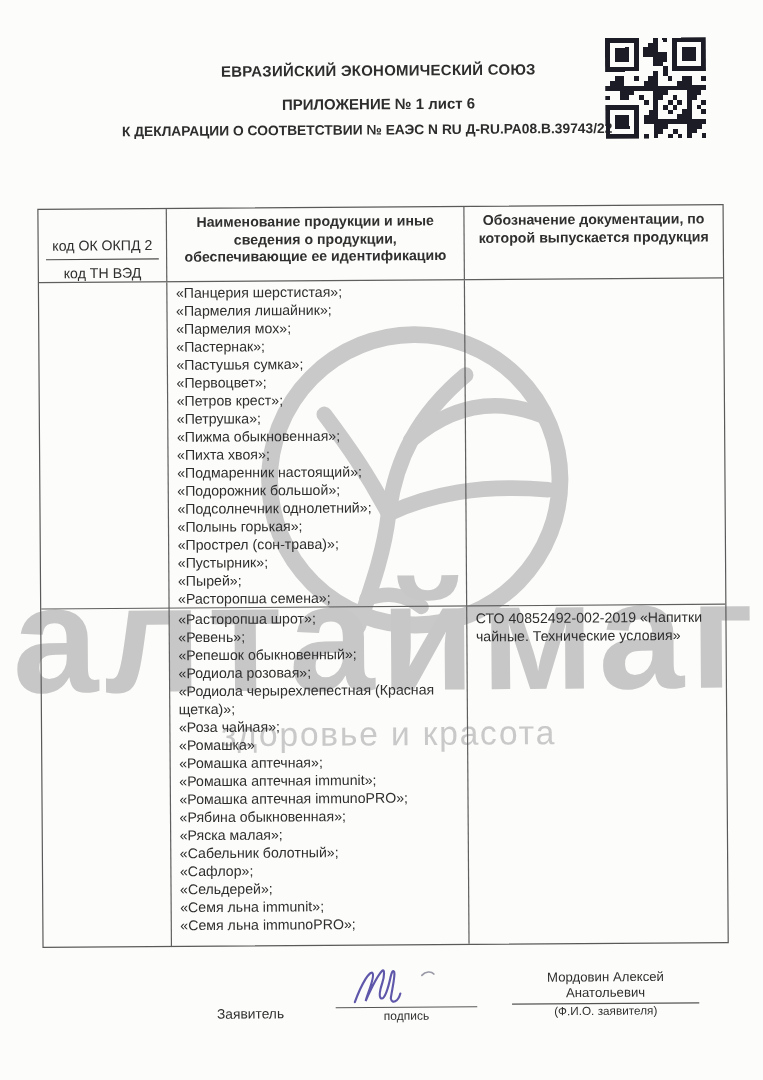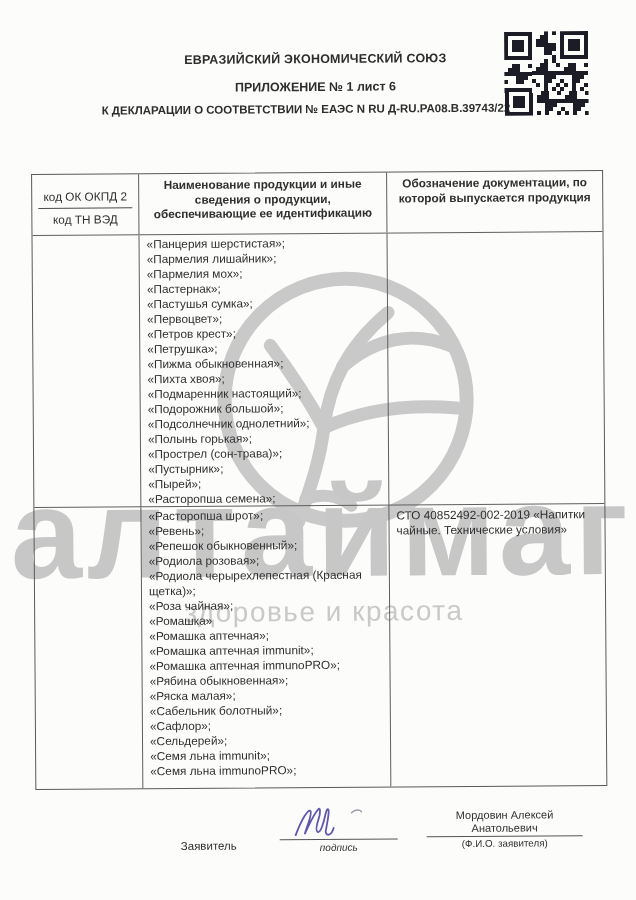--- a/index.html
+++ b/index.html
@@ -36,32 +36,32 @@
     border:1.5px solid #5a5a5a;font-size:11.8px;
   }
   .t-row{display:grid;grid-template-columns:107px 248px 1fr;}
   .t-row + .t-row{border-top:1px solid #5f5f5f;}
   .t-cell{border-right:1px solid #5f5f5f;min-width:0;}
   .t-cell:last-child{border-right:none;}
   .head-row{height:60px;}
   .body-row-1{height:271px;}
   .body-row-2{height:281px;}
   .head-cell{font-weight:bold;text-align:center;line-height:14.5px;padding:4px 4px 0 4px;font-size:11.8px;}
-  .code-head{display:flex;flex-direction:column;align-items:center;justify-content:center;padding-top:7px;}
+  .code-head{display:flex;flex-direction:column;align-items:center;justify-content:flex-end;padding-top:7px;}
   .code-sep{width:94px;border-bottom:1.3px solid #4a4a4a;margin:4px 0 4px 0;}
   .cell-products{padding:2px 6px 0 7px;line-height:15px;}
   .product-line{white-space:normal;}
   .cell-doc{padding:3px 8px 0 7px;line-height:15.4px;}
 
   
   .applicant-label{position:absolute;left:178px;top:839px;font-size:11.5px;}
   .sig-block{position:absolute;left:277px;top:806px;width:118px;}
   .sig-draw{position:absolute;left:12px;top:-2px;width:90px;height:36px;overflow:visible;}
   .sig-rule{position:absolute;top:33px;left:0;right:0;border-top:1.3px solid #555;}
-  .sig-caption{position:absolute;top:36px;left:0;width:100%;text-align:center;font-size:10px;font-style:italic;}
+  .sig-caption{position:absolute;top:36px;left:0;width:100%;text-align:center;font-size:10px;}
   .name-block{position:absolute;left:424px;top:810px;width:156px;text-align:center;}
   .name-text{font-size:11px;line-height:12.5px;}
   .name-rule{border-top:1.3px solid #555;margin-top:2px;}
   .name-caption{font-size:9.8px;padding-top:1px;}
 </style>
 </head>
 <body>
 
 <div class="page">
   <div class="sheet">

